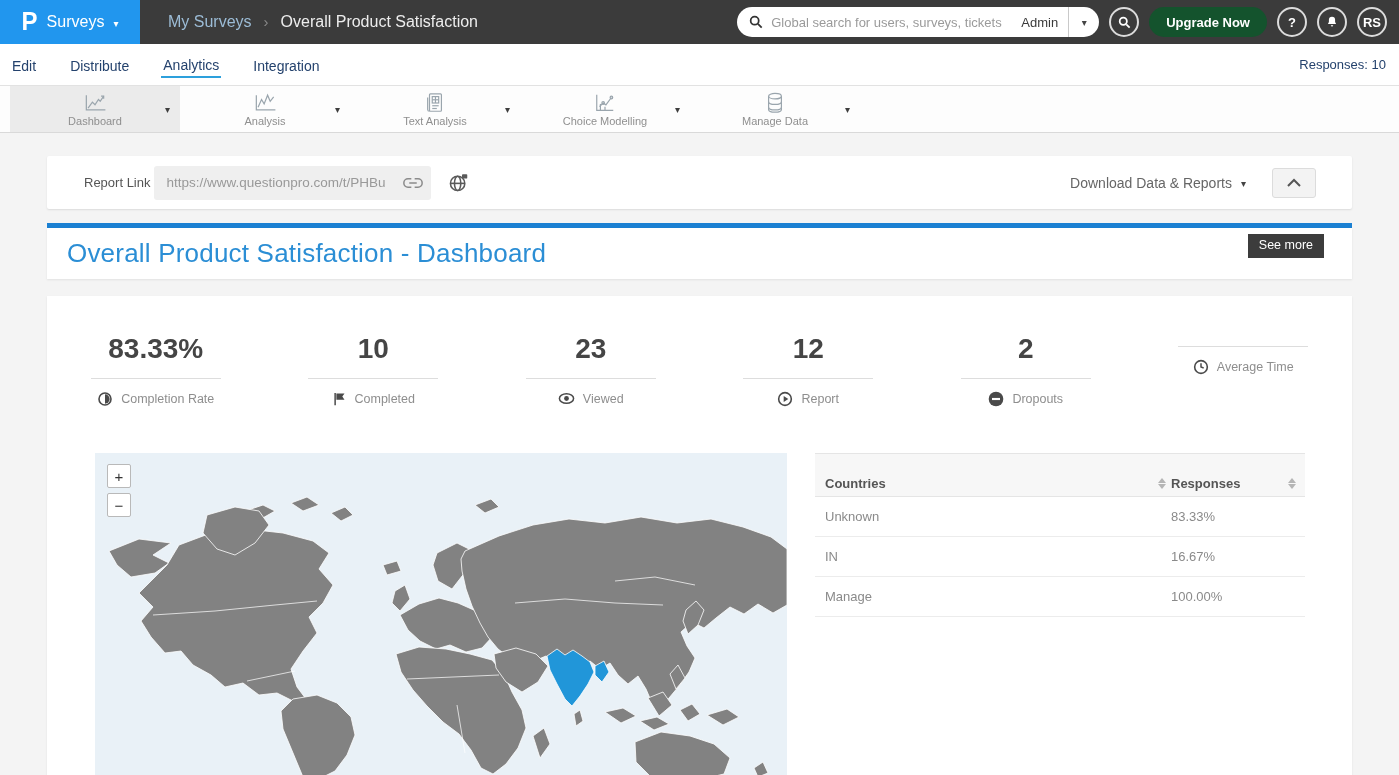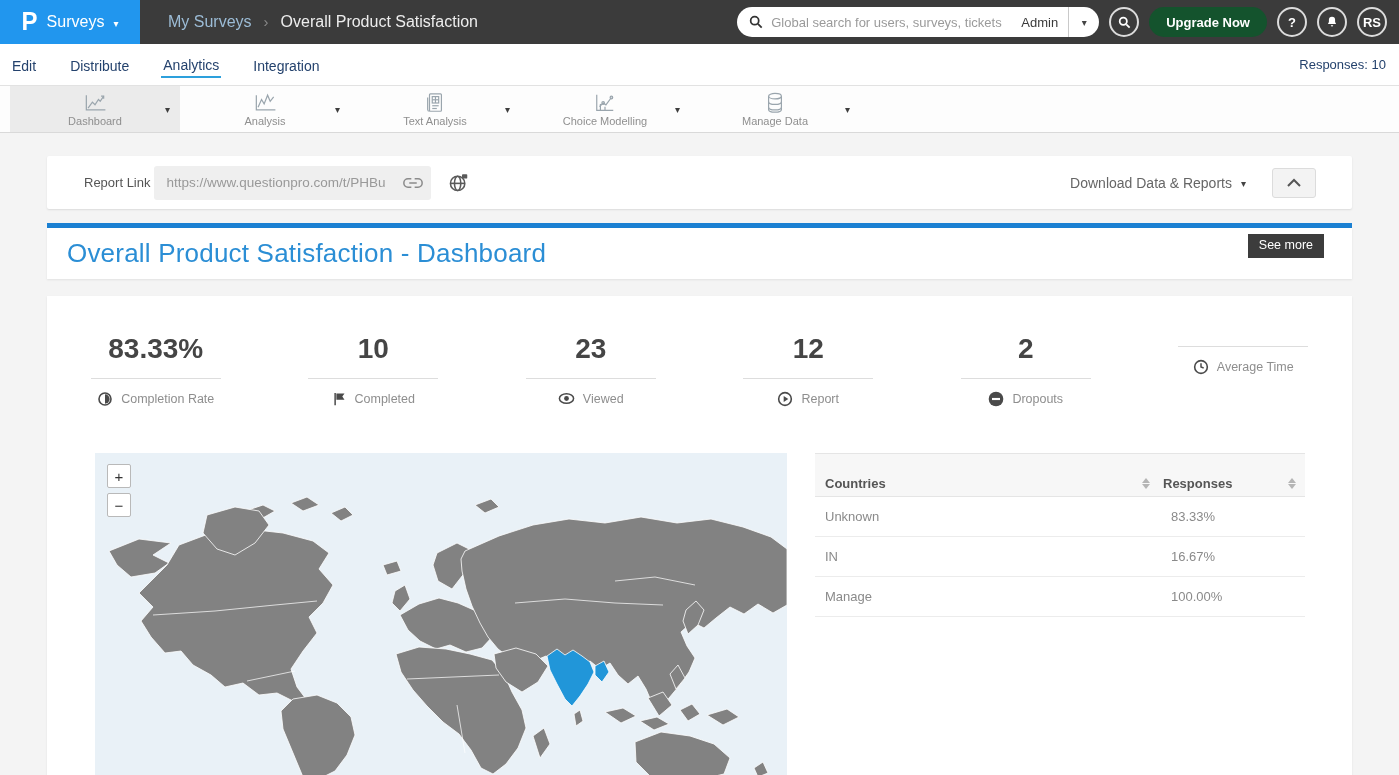--- a/index.html
+++ b/index.html
@@ -99,21 +99,21 @@
     flex-direction:column; gap:5px; }
   .map-zoom button { width:24px; height:24px; background:#fff; border:1px solid #b9b9b9;
     border-radius:2px; font-size:15px; color:#333; cursor:pointer; line-height:1;
     font-family:"Liberation Sans", sans-serif; }
   .map-svg { position:absolute; inset:0; }
 
   
   .table-panel { width:490px; margin-left:28px; flex:none; }
   .tbl-header { display:grid; grid-template-columns:1fr 18px 112px 18px; align-items:center;
     height:44px; background:#f7f7f7; border-top:1px solid #e5e5e5; border-bottom:1px solid #e5e5e5;
-    padding:16px 4px 0 10px;gap:8px; }
+    padding:16px 4px 0 10px; }
   .tbl-header .col-name { font-size:13px; font-weight:bold; color:#555; }
   .tbl-row { display:grid; grid-template-columns:1fr 18px 112px 18px; align-items:center;
     height:40px; border-bottom:1px solid #ececec; padding:0 4px 0 10px; }
   .cell { font-size:13px; color:#8a8a8a; }
   .sort-icon { display:flex; flex-direction:column; align-items:center; gap:1px; cursor:pointer; }
   .sort-icon i { display:block; width:0; height:0; border-left:4px solid transparent;
     border-right:4px solid transparent; }
   .sort-up { border-bottom:5px solid #b5b5b5; }
   .sort-down { border-top:5px solid #b5b5b5; }
 

